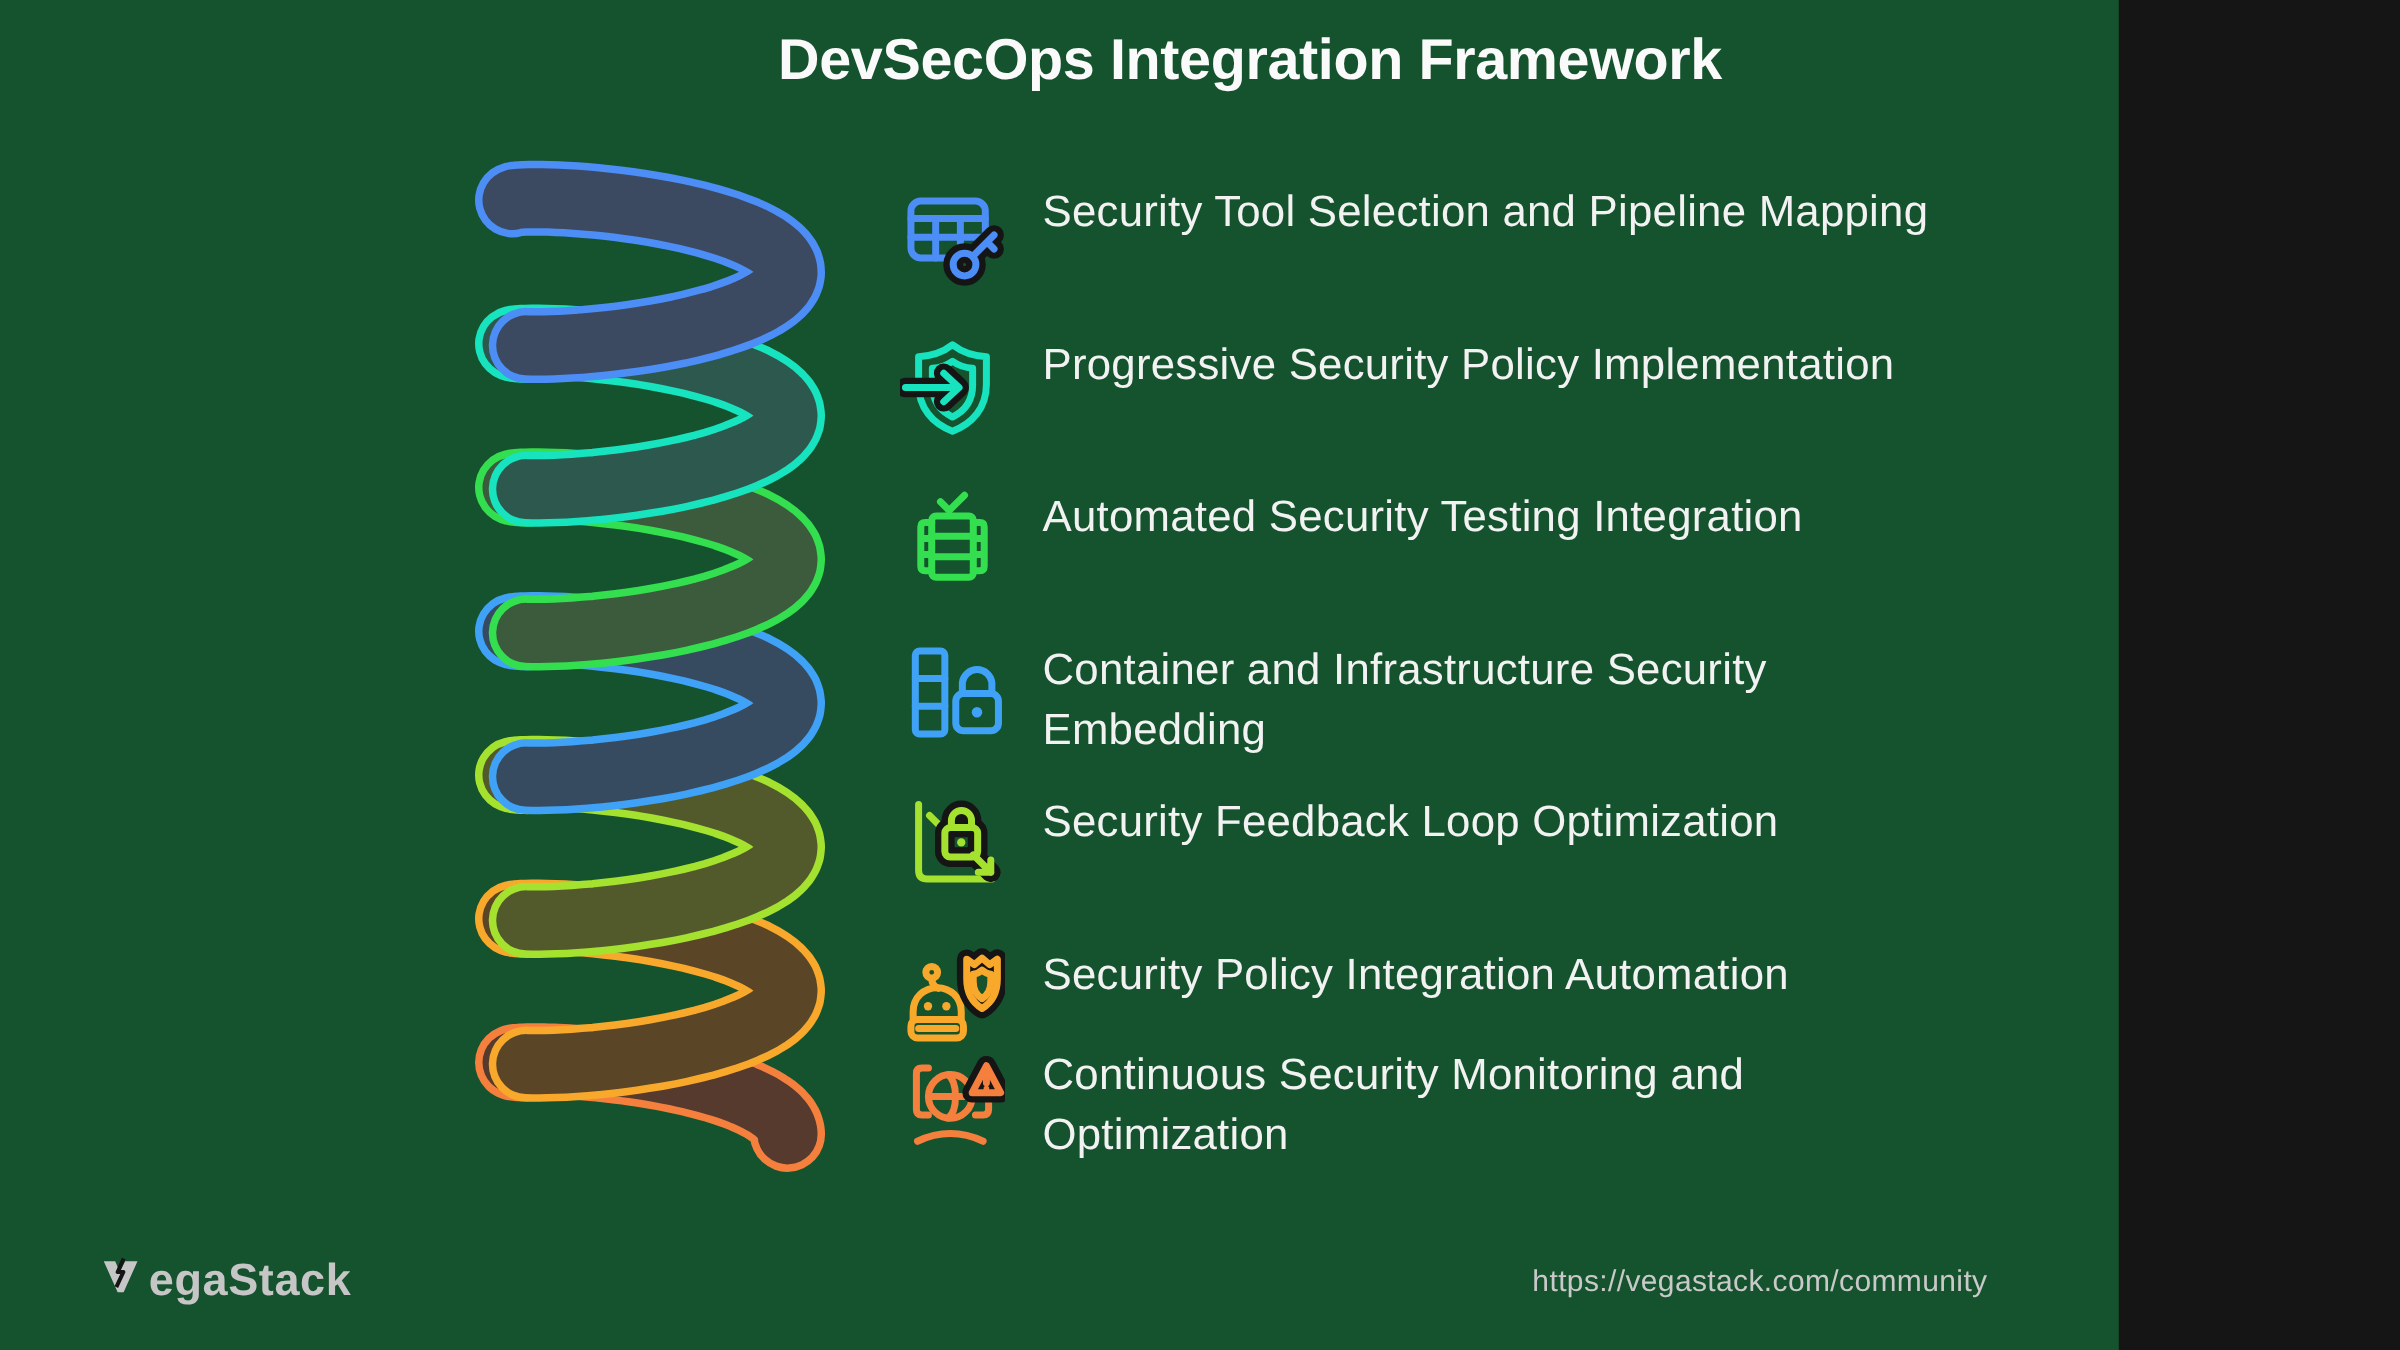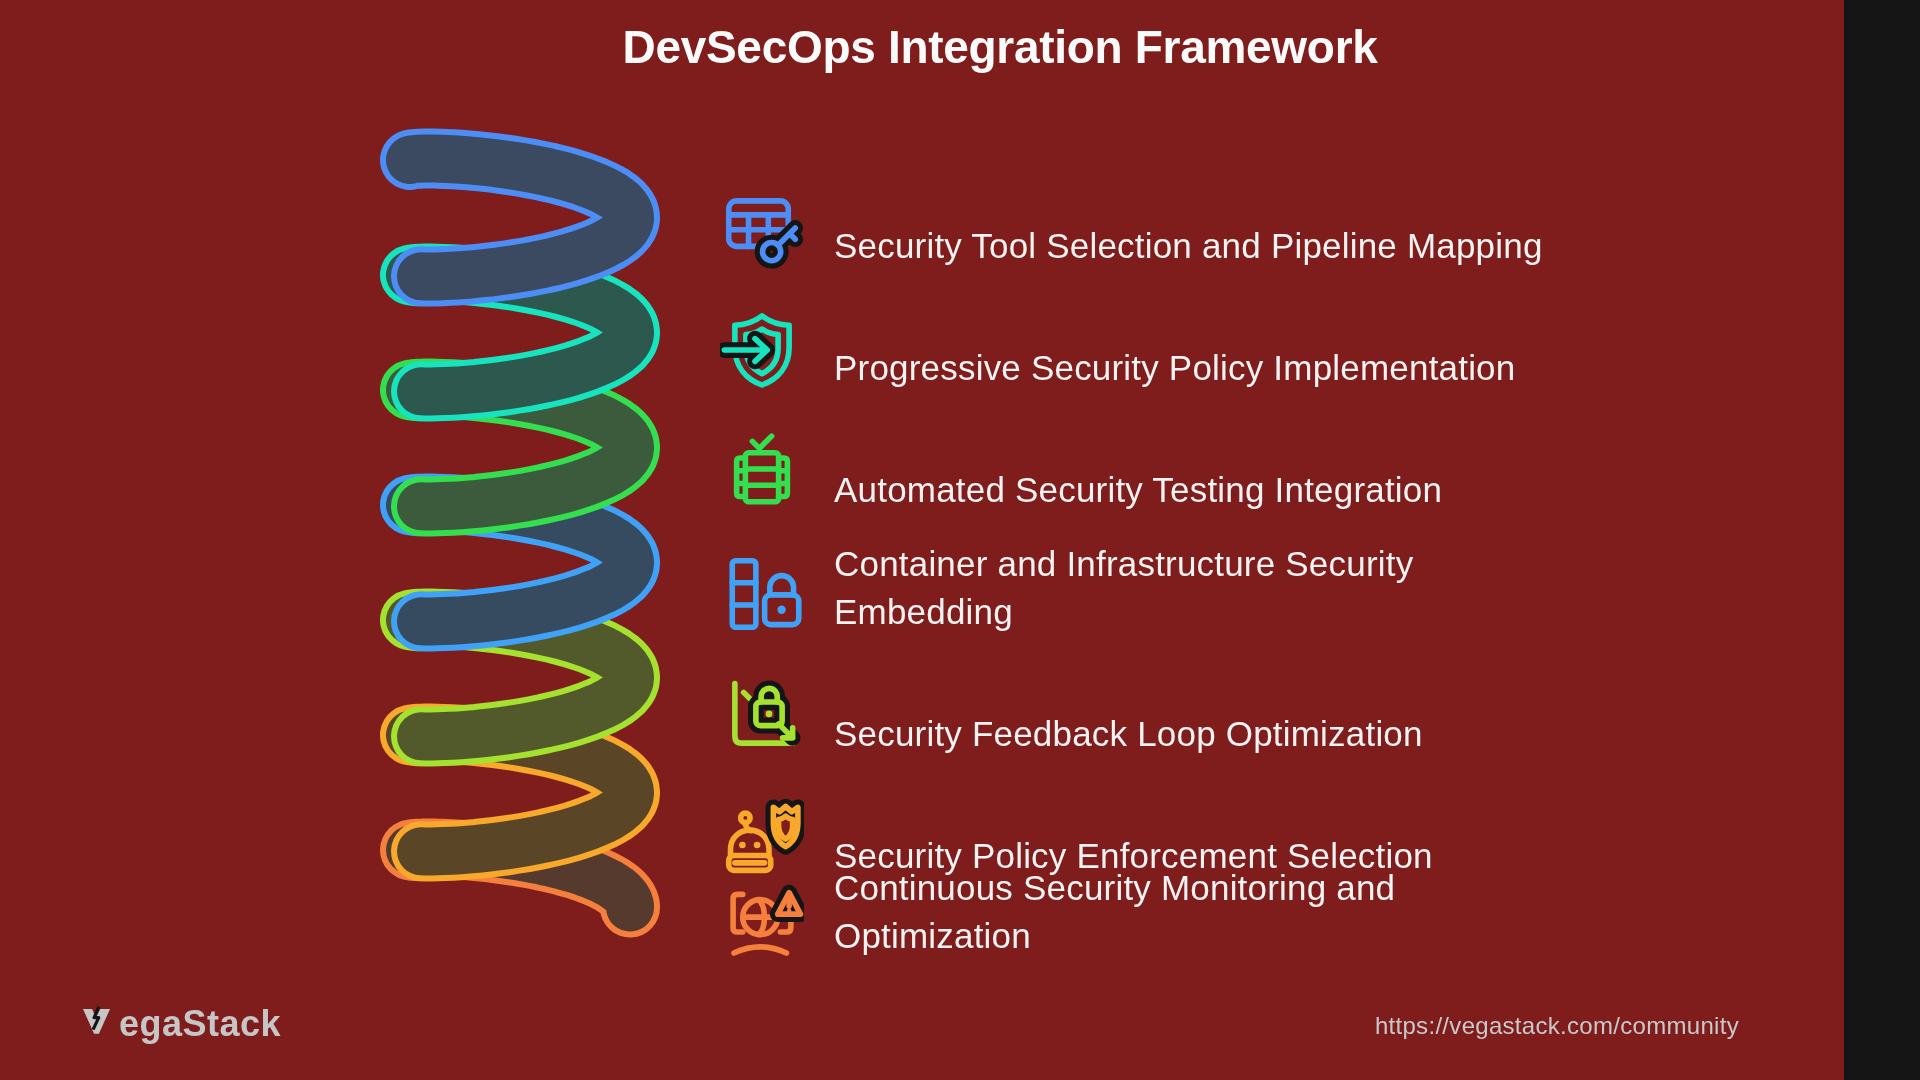--- a/index.html
+++ b/index.html
@@ -1,21 +1,21 @@
 <!DOCTYPE html>
 <html><head>
 <meta charset="utf-8">
 <style>
   html,body{margin:0;padding:0;background:#151515;}
-  .canvas{position:relative;width:1844px;height:1080px;background:#7f1d1d;overflow:hidden;
+  .canvas{position:relative;width:1695px;height:1080px;background:#14532d;overflow:hidden;
           font-family:"Liberation Sans","DejaVu Sans",sans-serif;}
   .title{position:absolute;left:1000px;top:20px;transform:translateX(-50%);
          color:#FAFAFA;font-size:46px;font-weight:700;letter-spacing:-0.3px;white-space:nowrap;}
   .spiral{position:absolute;left:370px;top:105px;}
-  .row{position:absolute;left:720px;display:flex;align-items:flex-end;gap:30px;height:124px;}
+  .row{position:absolute;left:720px;display:flex;align-items:flex-start;gap:30px;height:124px;}
   .icon{width:84px;height:84px;flex:0 0 auto;}
   .icon svg{width:84px;height:84px;display:block;}
   .icon .ln{fill:none;stroke:currentColor;stroke-width:3.2;stroke-linecap:round;stroke-linejoin:round;}
   .icon .fl{fill:currentColor;stroke:none;}
   .icon .halo{fill:none;stroke:#151515;stroke-width:9;stroke-linecap:round;stroke-linejoin:round;}
   .item-label{color:#F2F2F2;font-size:35px;line-height:1.37;font-weight:500;
               max-width:720px;letter-spacing:0.2px;}
   .brand{position:absolute;left:80px;top:1003px;display:flex;align-items:flex-start;gap:3px;}
   .brand-rest{color:#C6C6C6;font-size:36px;font-weight:700;letter-spacing:0.5px;}
   .url{position:absolute;right:105px;top:1012px;color:#C9C9C9;font-size:24px;letter-spacing:0.3px;}
@@ -129,21 +129,21 @@
           <circle class="fl" cx="21.2" cy="28" r="1.9"></circle>
         <rect class="ln" x="5" y="34" width="24" height="8.5" rx="3"></rect>
         <path class="ln" d="M8.5 38.2 H25.5"></path>
         <g class="halo">
             <path d="M30.5 6.5 L34 9 L37.5 6 L41 9 L44.5 6.5 V15.5 C44.5 22 41.5 26.5 37.5 29 C33.5 26.5 30.5 22 30.5 15.5 Z"></path>
           </g>
         <path class="ln" d="M30.5 6.5 L34 9 L37.5 6 L41 9 L44.5 6.5 V15.5 C44.5 22 41.5 26.5 37.5 29 C33.5 26.5 30.5 22 30.5 15.5 Z"></path>
         <path class="ln" d="M37.5 11.5 C38.8 12.6 40.3 13.3 41.5 13.4 V16.8 C41.5 20.5 40 23 37.5 24.6 C35 23 33.5 20.5 33.5 16.8 V13.4 C34.7 13.3 36.2 12.6 37.5 11.5 Z"></path>
       </svg>
     </span>
-    <div class="item-label">Security Policy Enforcement Selection</div>
+    <div class="item-label">Security Policy Integration Automation</div>
   </div>
 
   <div class="row" style="top: 836px; color: rgb(245, 128, 62);">
     <span class="icon">
       <svg viewBox="0 0 48 48">
         <path class="ln" d="M13 10.5 H10 Q7.5 10.5 7.5 13 V29.5 Q7.5 32 10 32 H13"></path>
         <path class="ln" d="M34.5 32 H38 Q40.5 32 40.5 29.5 V26"></path>
         <circle class="ln" cx="23" cy="23.5" r="10"></circle>
         <path class="ln" d="M13.5 23.5 H32.5 M22 13.6 C26.5 17 26.5 30 22 33.4"></path>
         <g class="halo">

